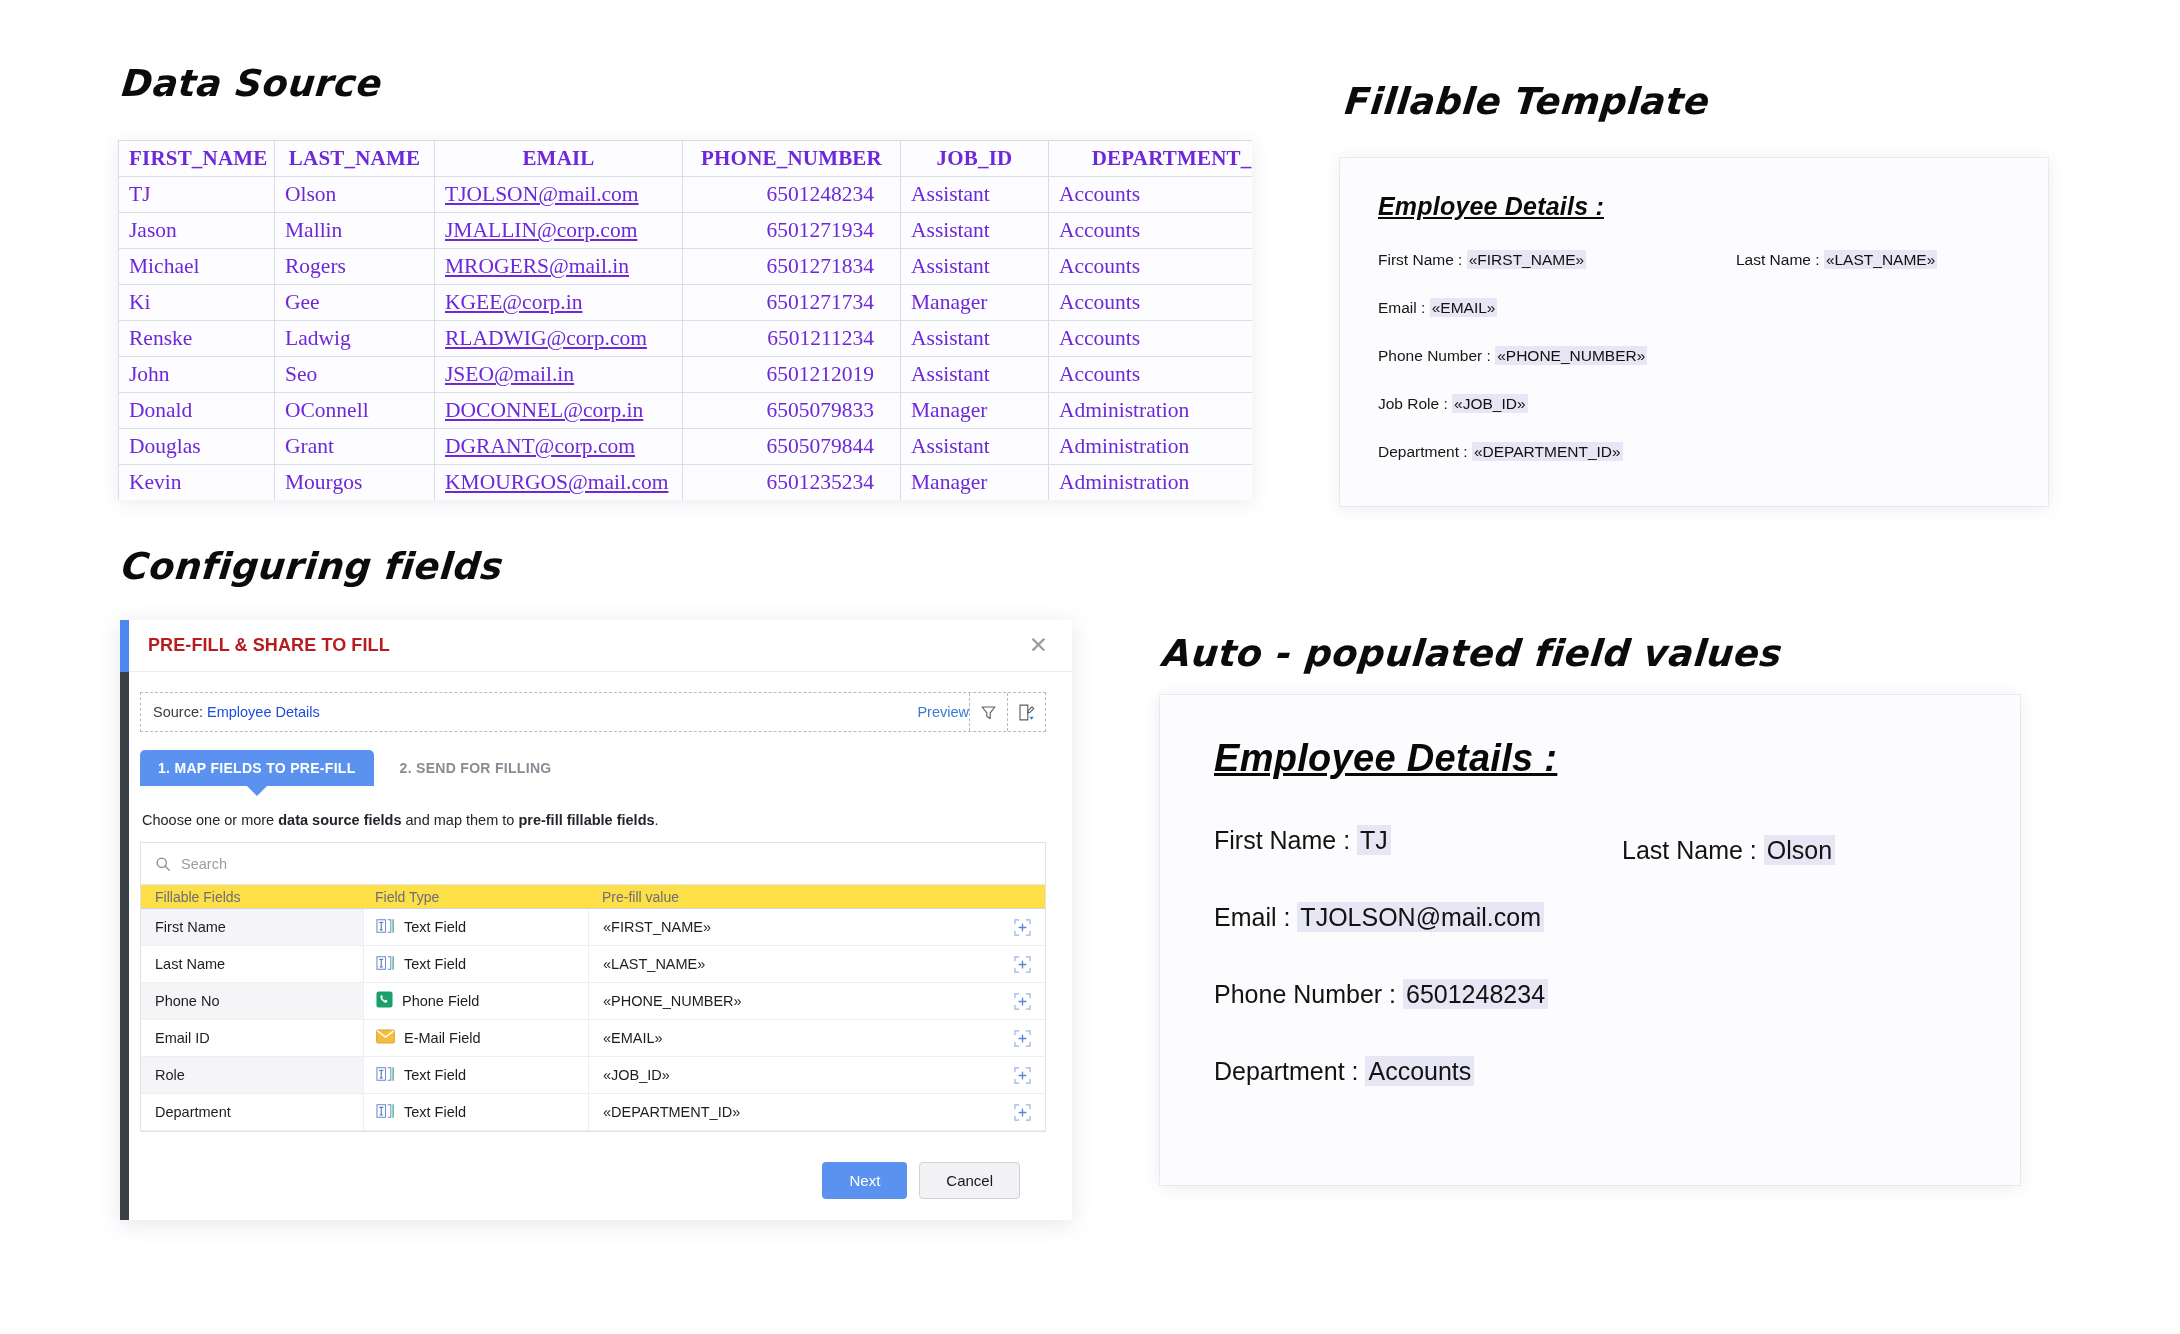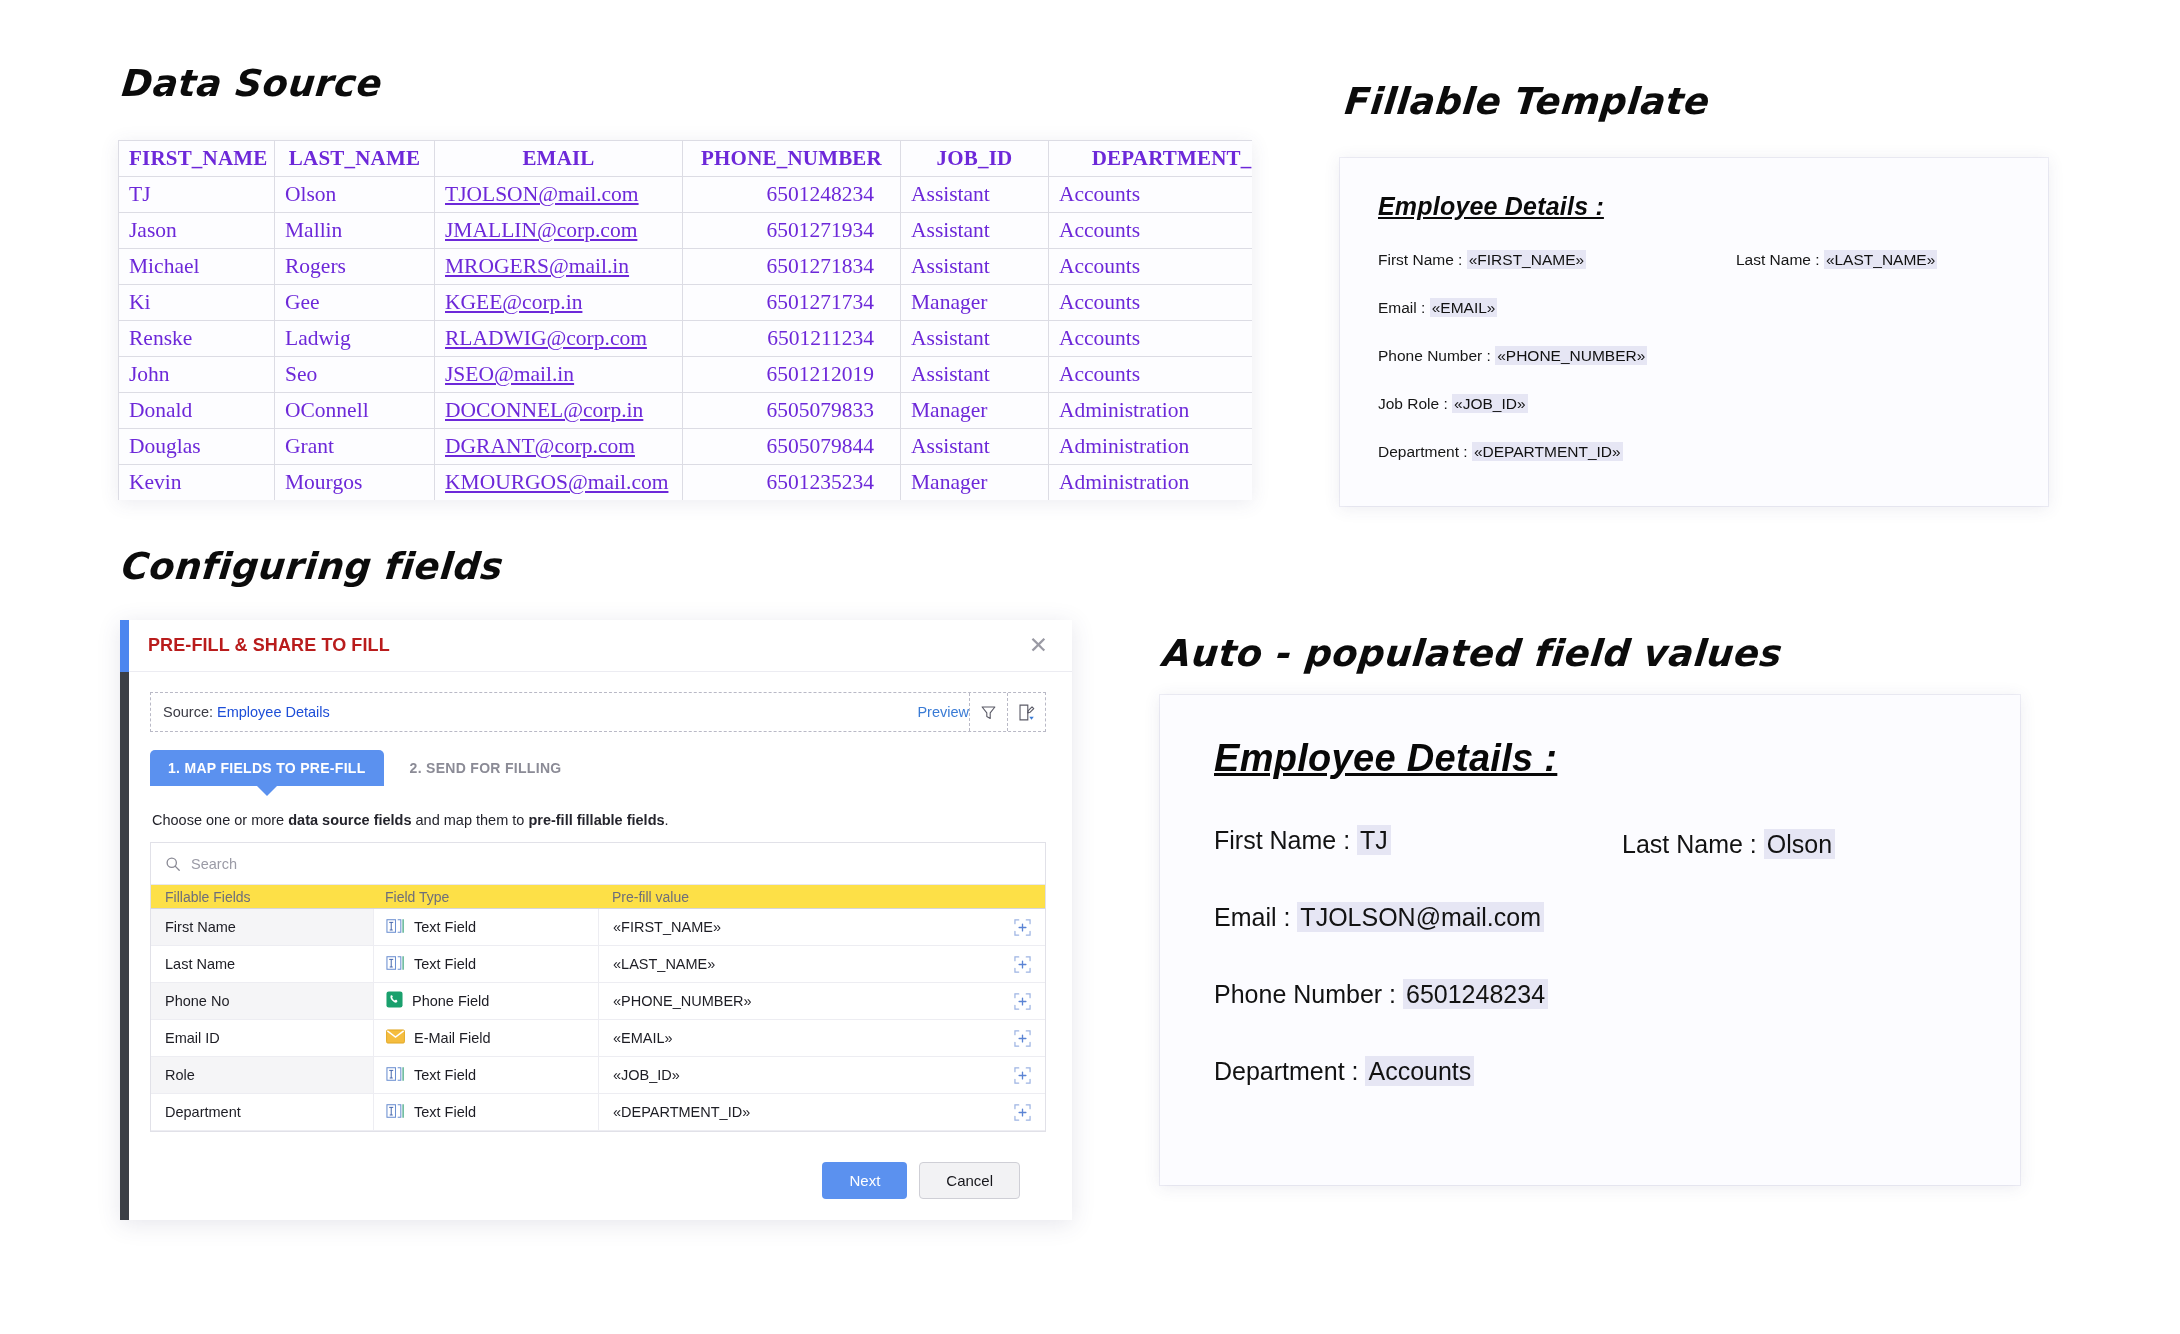--- a/index.html
+++ b/index.html
@@ -95,21 +95,21 @@
   #dialog .edge-dark  { position: absolute; left: 0; top: 52px; width: 9px; bottom: 0; background: #3b3f46; }
 
   .dlg-head {
     height: 52px; border-bottom: 1px solid #ececf2;
     display: flex; align-items: center; padding: 0 24px 0 28px;
     background: #fff;
   }
   .dlg-title { font-size: 18px; font-weight: 700; color: #b91c1c; letter-spacing: .1px; }
   .dlg-x { margin-left: auto; font-size: 23px; color: #9a9aa4; line-height: 1; cursor: pointer; }
 
-  .dlg-body { padding: 20px 26px 0 30px; }
+  .dlg-body { padding: 20px 26px 0 20px; }
 
   .source-bar {
     height: 40px; border: 1px dashed #b9b9c6;
     display: flex; align-items: center; padding: 0 0 0 12px;
     font-size: 14.5px; color: #3b3b44; background: #fff;
   }
   .source-bar .srcval { color: #1d4ed8; margin-left: 4px; }
   .source-bar .preview { margin-left: auto; color: #3a7bd5; font-size: 14.5px; cursor: pointer; }
   .ib {
     width: 38px; height: 38px; display: flex; align-items: center; justify-content: center;
@@ -171,21 +171,21 @@
     left: 1160px; top: 695px; width: 860px; height: 490px;
     background: #fcfcff;
   }
   .auto-inner { padding: 42px 52px; }
   .auto-h {
     font-weight: 700; font-style: italic; text-decoration: underline;
     font-size: 38px; color: #080808; margin: 0 0 46px 2px; letter-spacing: .3px;
   }
   .auto-row { position: relative; margin: 0 0 48px 2px; font-size: 25px; color: #121212; }
   .auto-row .vtok { background: #e6e6f4; padding: 1px 3px; }
-  .auto-right { position: absolute; left: 408px; top: 4px; }
+  .auto-right { position: absolute; left: 408px; top: 10px; }
 </style>
 </head>
 <body>
 
 <div class="scribble" id="data-source-title">Data Source</div>
 
 <div class="panel" id="data-source-panel">
   <table class="src">
     <colgroup>
         <col class="c0">

